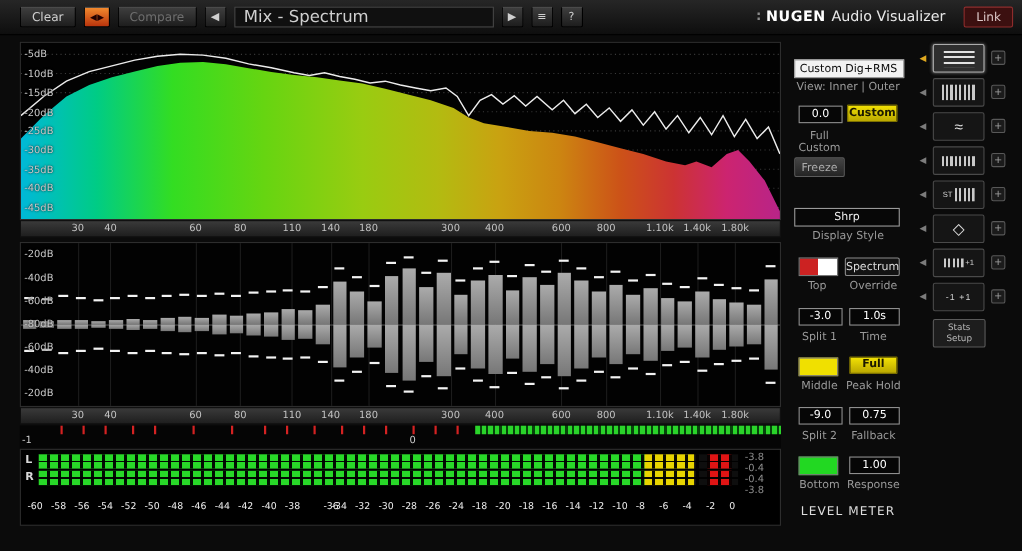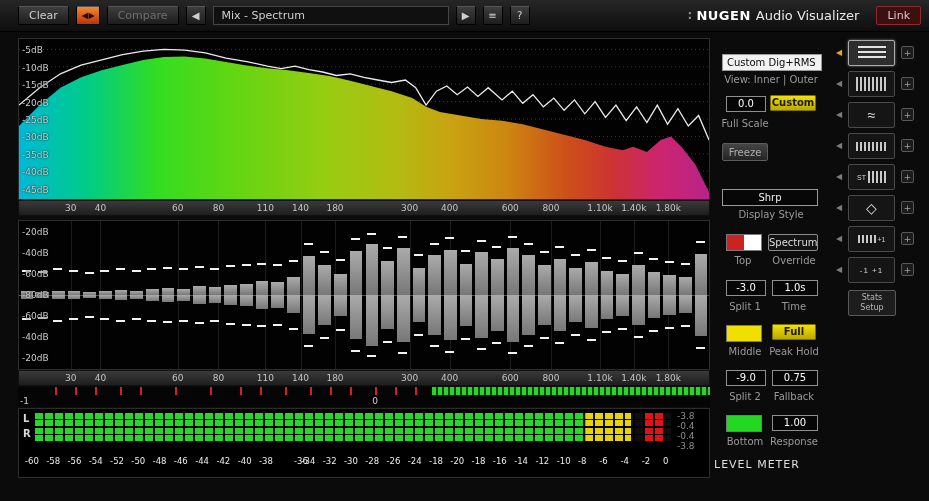--- a/index.html
+++ b/index.html
@@ -9,21 +9,21 @@
   .toolbar{position:absolute;left:0;top:0;width:929px;height:32px;
            background:linear-gradient(#262626,#0e0e0e);border-bottom:1px solid #000;
            display:flex;align-items:center;padding:0 8px 0 18px;box-sizing:border-box;gap:7px;}
   .tb-btn{background:linear-gradient(#3e3e3e,#1d1d1d);border:1px solid #000;border-top-color:#565656;
           color:#cfcfcf;font-size:11px;height:19px;padding:0 10px;border-radius:2px;
           font-family:inherit;cursor:pointer;line-height:17px;}
   .tb-btn.dim{color:#6e6e6e;}
   .tb-btn.sq{width:20px;padding:0;text-align:center;font-size:10px;}
   .tb-btn.swap{background:linear-gradient(#f28a2e,#b9330c);color:#200;font-size:8px;padding:0 5px;letter-spacing:-1px;}
   .tb-btn.link{background:#3c1010;border:1px solid #8e2c2c;color:#ddc8c8;margin-left:10px;}
-  .preset{background:#101010;border:1px solid #464646;color:#cfcfcf;font-size:11px;height:17px;
+  .preset{background:#101010;border:1px solid #464646;color:#cfcfcf;font-size:15px;height:17px;
           line-height:17px;width:218px;padding:0 8px;cursor:pointer;}
   .tb-spacer{flex:1;}
   .brand{display:flex;align-items:baseline;gap:5px;white-space:nowrap;}
   .brand .dots{color:#8a8a8a;font-weight:bold;font-size:12px;}
   .brand .bname{color:#fff;font-weight:bold;font-size:13px;letter-spacing:.5px;}
   .brand .bprod{color:#e8e8e8;font-size:13px;}
   
   .panel{position:absolute;background:#020202;border:1px solid #2d2d2d;box-sizing:border-box;}
   .spectrum-panel{left:18px;top:38px;width:692px;height:162px;overflow:hidden;}
   .bar-panel{left:18px;top:220px;width:692px;height:150px;overflow:hidden;}
@@ -67,21 +67,21 @@
   .field{position:absolute;background:#060606;border:1px solid #8f8f8f;color:#fff;font-size:10px;
          height:14px;line-height:14px;text-align:center;}
   .clabel{position:absolute;color:#9a9a9a;font-size:10px;text-align:center;}
   .ybtn{position:absolute;background:linear-gradient(#f2e104,#bba800);border:1px solid #7d7100;
         color:#1c1900;font-size:10px;font-weight:bold;height:16px;border-radius:1px;
         font-family:inherit;cursor:pointer;line-height:14px;padding:0;}
   .gbtn{position:absolute;background:linear-gradient(#454545,#242424);border:1px solid #5c5c5c;
         color:#ababab;font-size:10px;border-radius:2px;font-family:inherit;cursor:pointer;padding:0;}
   .gbtn.inf{background:#131313;border:1px solid #8b8b8b;color:#dcdcdc;}
   .swatch{position:absolute;width:34px;height:15px;border:1px solid #787878;cursor:pointer;}
-  .lm-title{position:absolute;left:0;width:114px;color:#dedede;font-size:11px;letter-spacing:1px;}
+  .lm-title{position:absolute;left:0;width:114px;text-align:center;color:#dedede;font-size:11px;letter-spacing:1px;}
   
   .modes{position:absolute;left:832px;top:38px;width:96px;height:440px;}
   .mode-row{position:absolute;left:0;width:96px;height:26px;}
   .mode-arrow{position:absolute;left:4px;top:0;line-height:26px;font-size:8px;color:#7c7c7c;cursor:pointer;}
   .mode-row.sel .mode-arrow{color:#dfa81f;}
   .mode-thumb{position:absolute;left:16px;top:0;width:47px;height:26px;background:#151515;
               border:1px solid #4a4a4a;border-radius:2px;cursor:pointer;display:flex;
               align-items:center;justify-content:center;gap:2px;padding:0;}
   .mode-row.sel .mode-thumb{background:#2e2e2e;border-color:#ababab;box-shadow:0 0 3px #777;}
   .mode-plus{position:absolute;left:69px;top:6px;width:13px;height:13px;background:#1b1b1b;
@@ -474,21 +474,21 @@
       <div class="m-read" style="top: 12px;">-0.4</div>
       <div class="m-read" style="top: 22px;">-0.4</div>
       <div class="m-read" style="top: 32px;">-3.8</div>
     </div>
 
   <div class="controls">
     <div class="combo light" style="left:8px;top:16px;width:94px">Custom Dig+RMS</div>
     <div class="clabel" style="left:0;top:36px;width:114px">View: Inner | Outer</div>
     <div class="field" style="left:12px;top:58px;width:38px">0.0</div>
     <button class="ybtn" style="left:56px;top:57px;width:46px">Custom</button>
-    <div class="clabel" style="left:4px;top:80px;width:54px">Full Scale</div>
+    <div class="clabel" style="left:4px;top:80px;width:54px">Full Custom</div>
     <button class="gbtn" style="left:8px;top:105px;width:46px;height:18px">Freeze</button>
     <div class="combo dark" style="left:8px;top:151px;width:94px">Shrp</div>
     <div class="clabel" style="left:0;top:171px;width:114px">Display Style</div>
     <div class="swatch" id="swatch-top" style="left: 12px; top: 196px; background: linear-gradient(90deg, rgb(204, 34, 34) 0px, rgb(204, 34, 34) 50%, rgb(255, 255, 255) 50%, rgb(255, 255, 255) 100%);"></div>
     <button class="gbtn inf" style="left:54px;top:196px;width:50px;height:17px">Spectrum</button>
     <div class="clabel" style="left:4px;top:217px;width:50px">Top</div>
     <div class="clabel" style="left:50px;top:217px;width:60px">Override</div>
     <div class="field" style="left:12px;top:242px;width:38px">-3.0</div>
     <div class="field" style="left:58px;top:242px;width:44px">1.0s</div>
     <div class="clabel" style="left:4px;top:263px;width:54px">Split 1</div>

